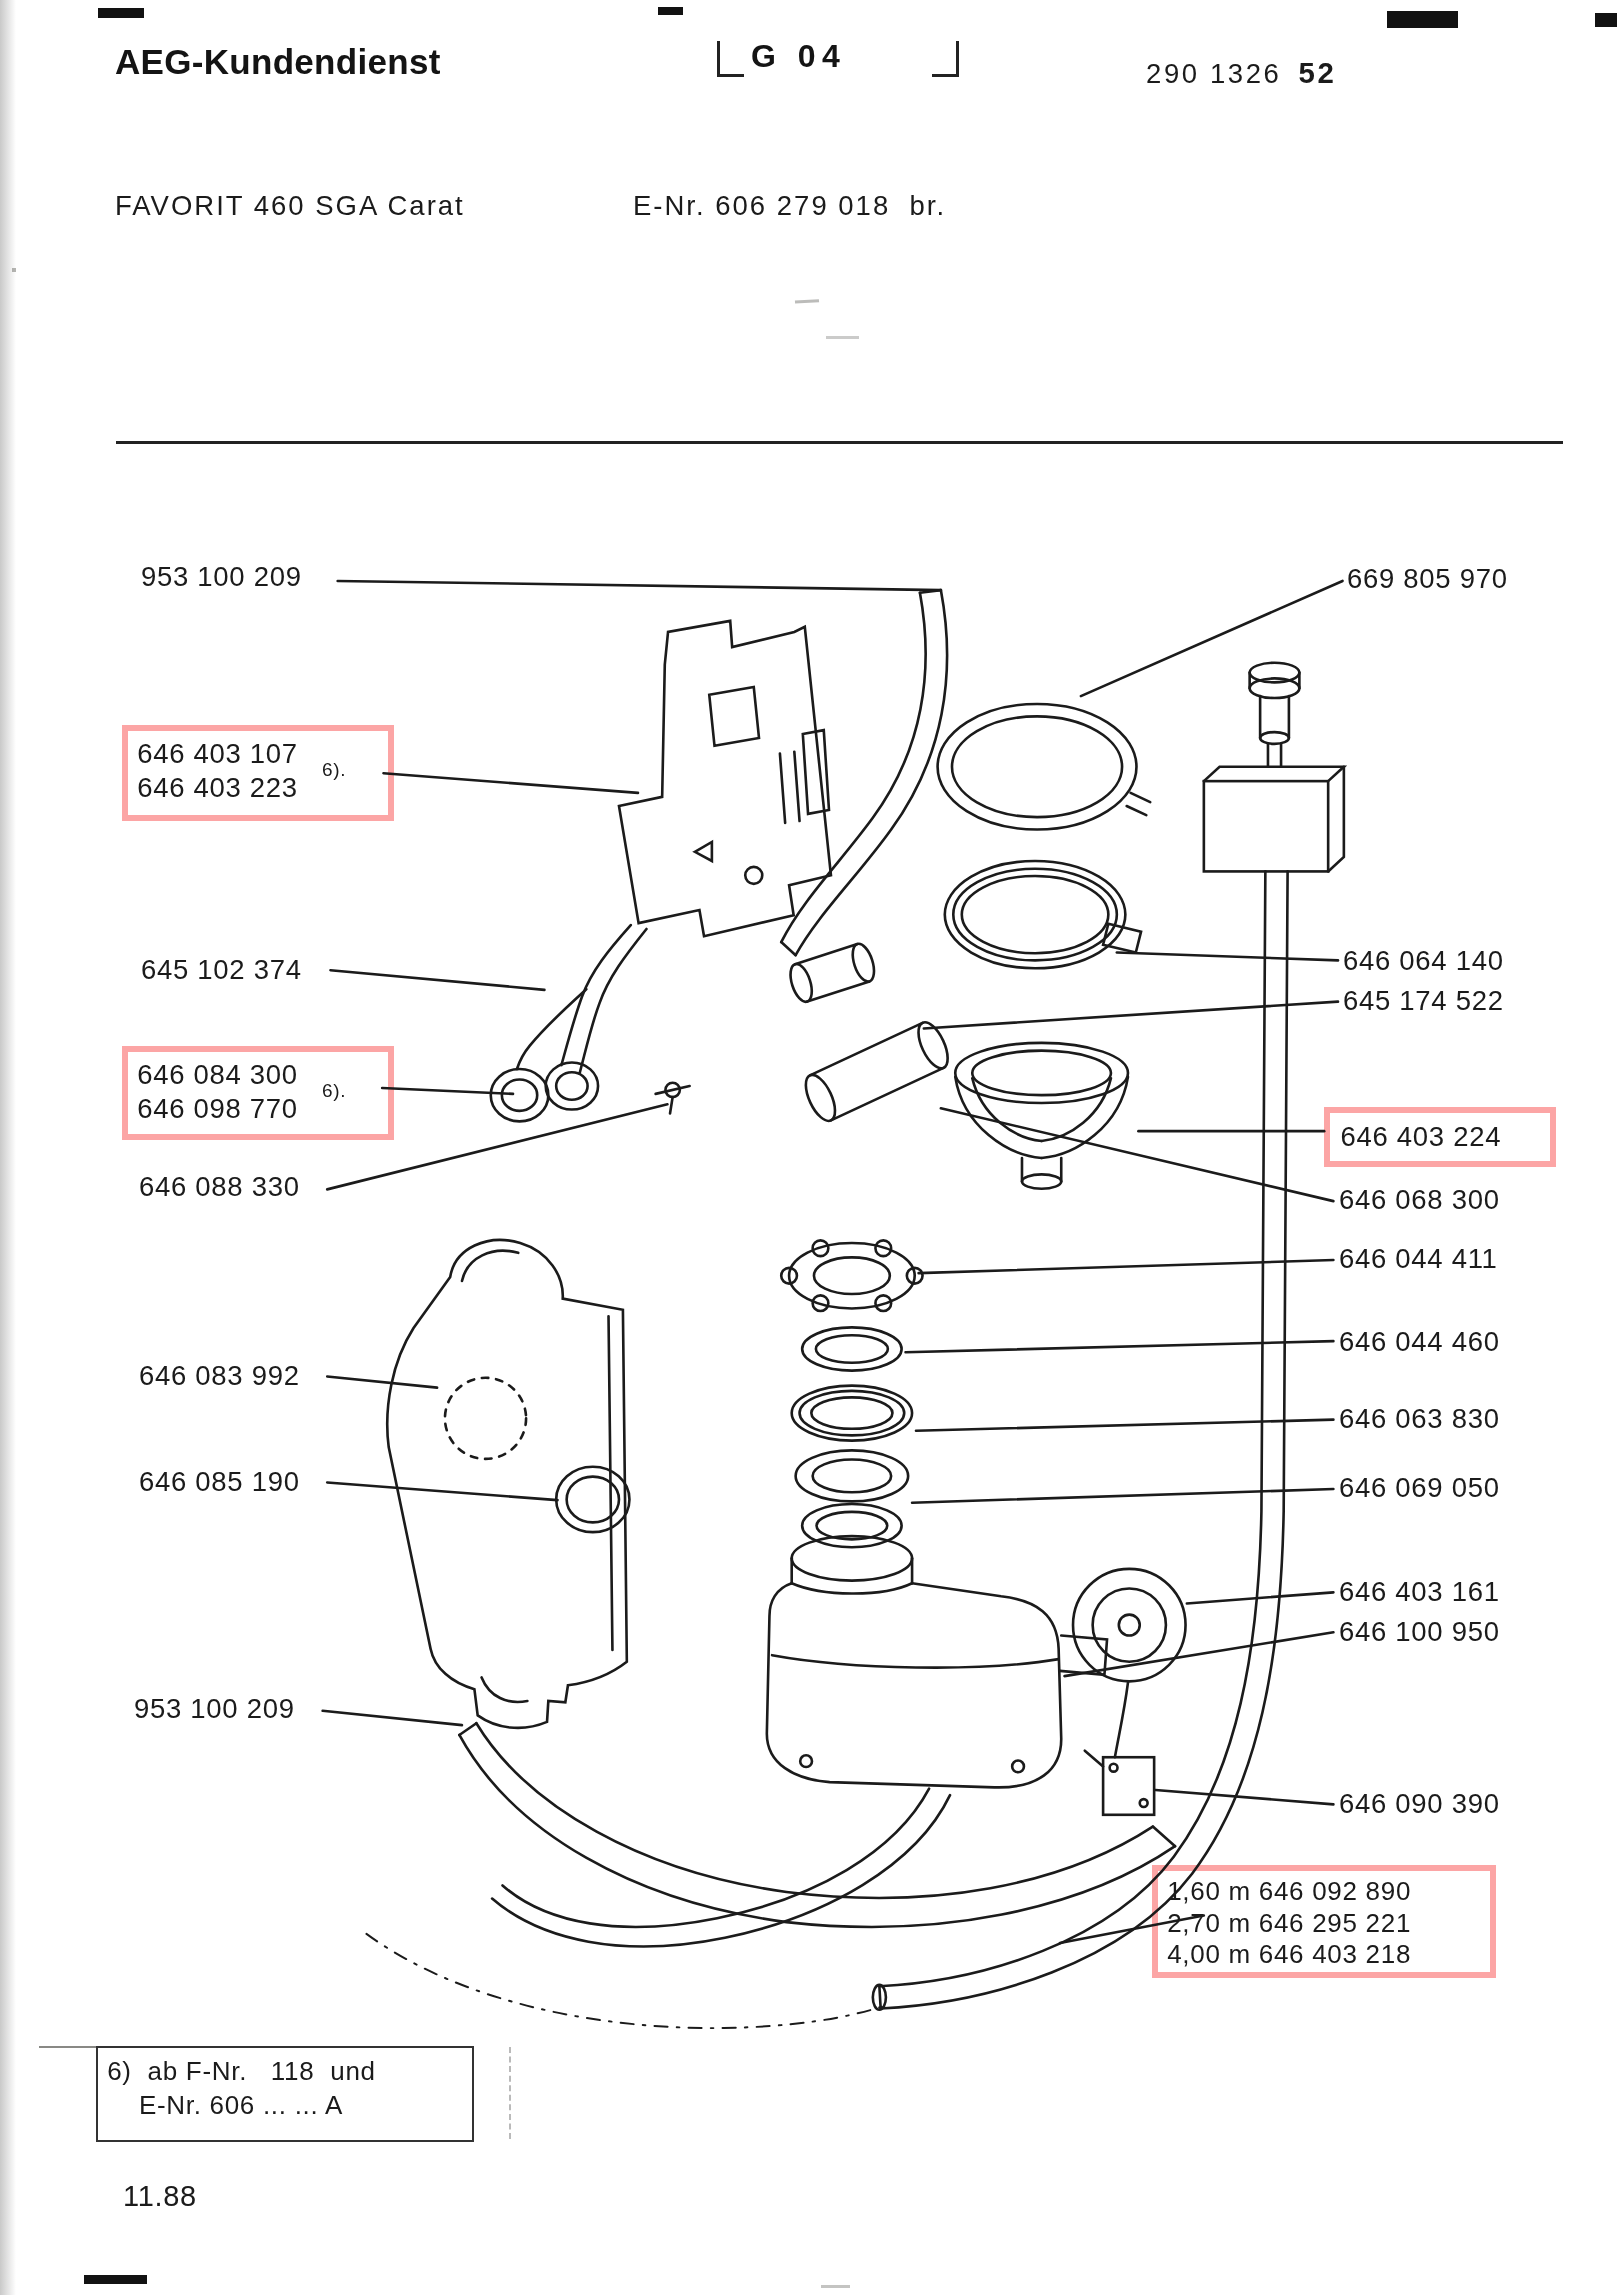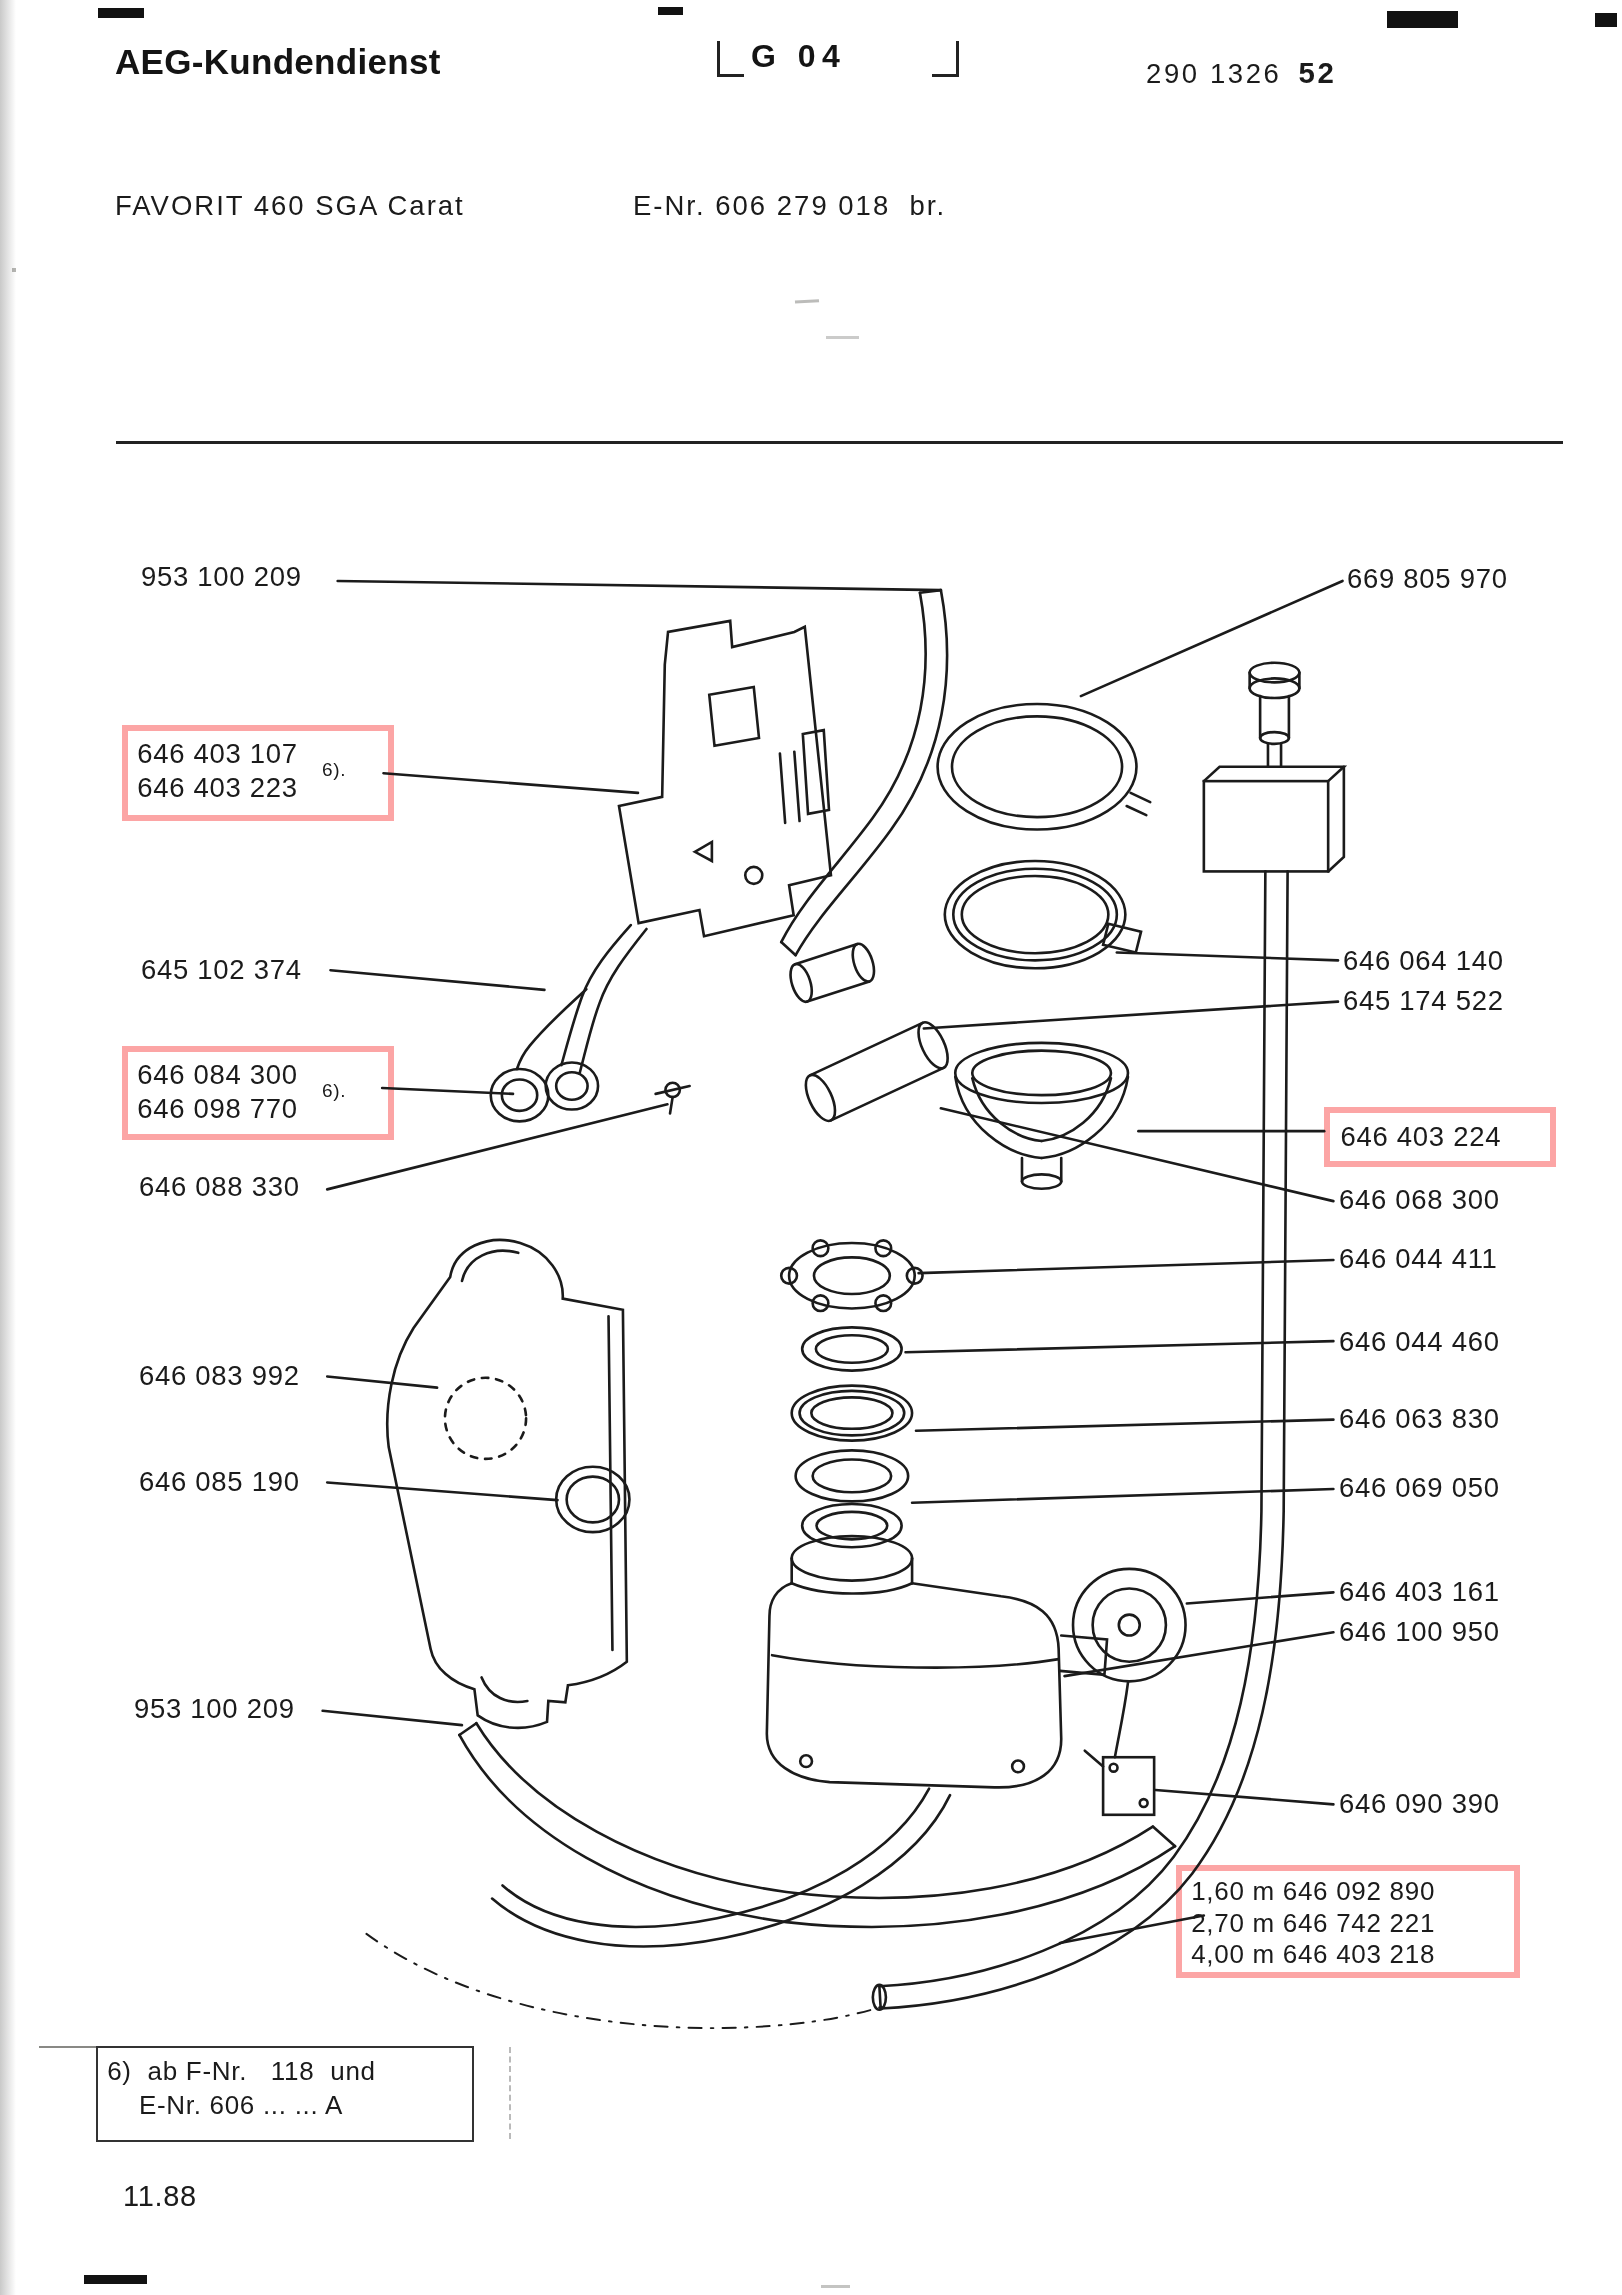--- a/index.html
+++ b/index.html
@@ -90,23 +90,23 @@
 
   <div class="abs mono" style="left:1339px;top:1184px;">646 068 300</div>
   <div class="abs mono" style="left:1339px;top:1243px;">646 044 411</div>
   <div class="abs mono" style="left:1339px;top:1326px;">646 044 460</div>
   <div class="abs mono" style="left:1339px;top:1403px;">646 063 830</div>
   <div class="abs mono" style="left:1339px;top:1472px;">646 069 050</div>
   <div class="abs mono" style="left:1339px;top:1576px;">646 403 161</div>
   <div class="abs mono" style="left:1339px;top:1616px;">646 100 950</div>
   <div class="abs mono" style="left:1339px;top:1788px;">646 090 390</div>
 
-  <div class="pbox" style="left:1176px;top:1865px;width:332px;height:101px;">
+  <div class="pbox" style="left:1152px;top:1865px;width:332px;height:101px;">
     <div class="abs mono" style="left:9.2px;top:5.2px;font-size:26px;">1,60 m 646 092 890</div>
-    <div class="abs mono" style="left:9.2px;top:37px;font-size:26px;">2,70 m 646 742 221</div>
+    <div class="abs mono" style="left:9.2px;top:37px;font-size:26px;">2,70 m 646 295 221</div>
     <div class="abs mono" style="left:9.2px;top:68px;font-size:26px;">4,00 m 646 403 218</div>
   </div>
 
   <div class="speck" style="left:39px;top:2046px;width:59px;height:2px;opacity:.8;"></div>
   <div class="pbox fnbox" style="left:96px;top:2046px;width:374px;height:92px;">
     <div class="abs mono" style="left:9.2px;top:7.9px;font-size:26px;">6)  ab F-Nr.   118  und</div>
     <div class="abs mono" style="left:9.2px;top:42px;font-size:26px;">    E-Nr. 606 ... ... A</div>
   </div>
   <div class="dash-v" style="left:509px;top:2047px;height:92px;opacity:.5;"></div>
 

